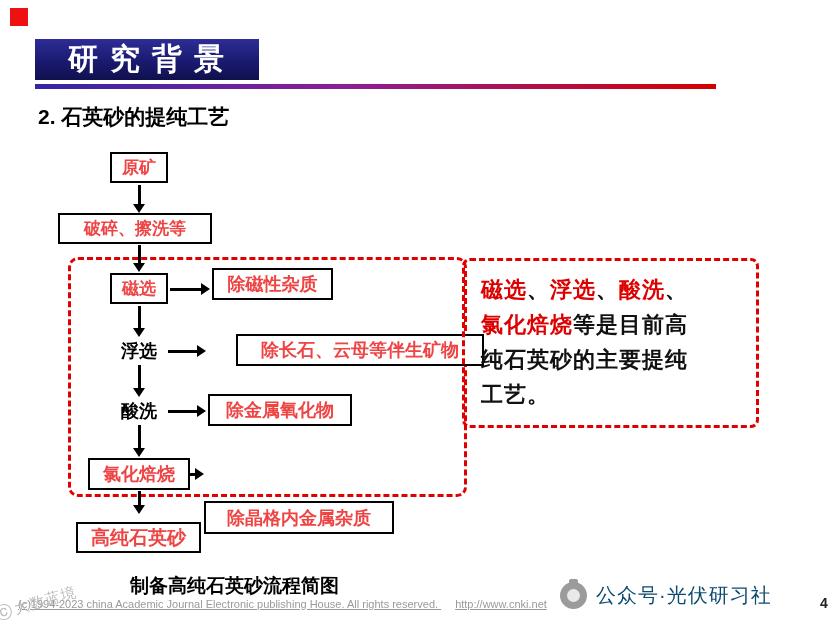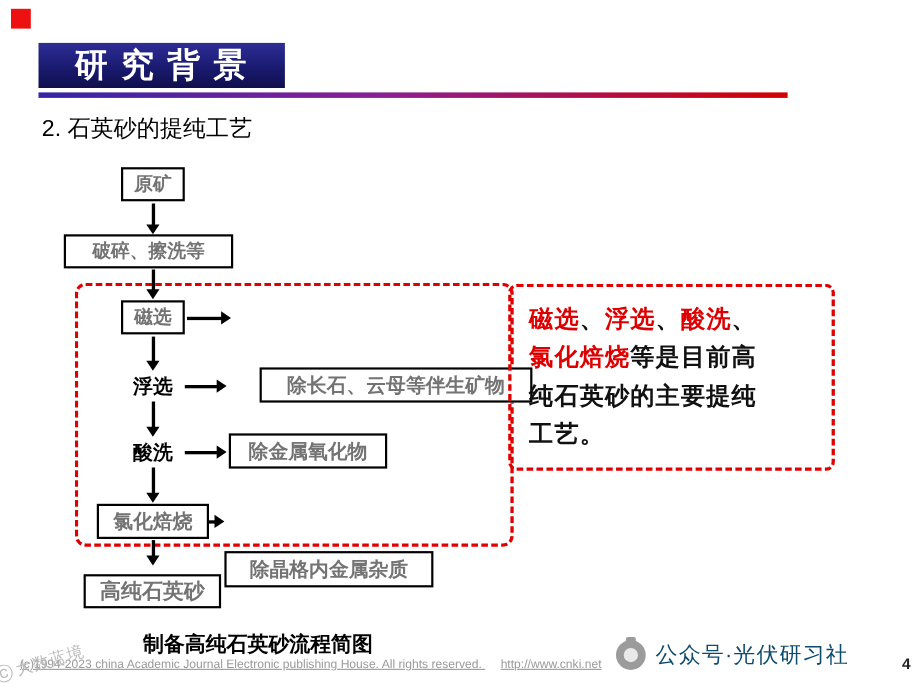--- a/index.html
+++ b/index.html
@@ -12,27 +12,27 @@
   .title-banner{
     position:absolute;left:35px;top:39px;width:224px;height:41px;
     background:linear-gradient(180deg,#2d2d96 0%,#1a1a70 55%,#10104d 100%);
     display:flex;align-items:center;justify-content:center;
   }
   .title-banner span{color:#fff;font-size:30px;font-weight:bold;letter-spacing:12px;padding-left:10px;}
   .title-underline{
     position:absolute;left:35px;top:84px;width:681px;height:5px;
     background:linear-gradient(90deg,#3326a6 0%,#8a1f96 45%,#d40000 100%);
   }
-  .subtitle{position:absolute;left:38px;top:103px;font-size:21px;font-weight:normal;}
+  .subtitle{position:absolute;left:38px;top:103px;font-size:21px;font-weight:bold;}
 
   
   .fbox{
     position:absolute;border:2px solid #000;background:#fff;box-sizing:border-box;
     display:flex;align-items:center;justify-content:center;
-    font-weight:bold;color:#737373;white-space:nowrap;
+    font-weight:bold;color:#ef4444;white-space:nowrap;
   }
   .flabel{
     position:absolute;display:flex;align-items:center;justify-content:center;
     font-weight:bold;color:#000;white-space:nowrap;
   }
   .fs17{font-size:17px;} .fs18{font-size:18px;} .fs19{font-size:19px;}
 
   
   .dashed{
     position:absolute;border:3px dashed #e00000;border-radius:10px;box-sizing:border-box;background:transparent;
@@ -85,20 +85,21 @@
     <span>研究背景</span>
   </div>
   <div class="title-underline"></div>
   <div class="subtitle">2. 石英砂的提纯工艺</div>
 
   <div class="dashed" style="left:68px;top:257px;width:399px;height:240px;"></div>
 
   <div class="fbox fs17" style="left:110px;top:152px;width:58px;height:31px;">原矿</div>
   <div class="fbox fs17" style="left:58px;top:213px;width:154px;height:31px;">破碎、擦洗等</div>
   <div class="fbox fs17" style="left:110px;top:273px;width:58px;height:31px;">磁选</div>
+  <div class="fbox fs18" style="left:212px;top:268px;width:121px;height:32px;">除磁性杂质</div>
   <div class="flabel fs18" style="left:110px;top:338px;width:58px;height:26px;">浮选</div>
   <div class="fbox fs18" style="left:208px;top:334px;width:248px;height:32px;margin-left:28px;">除长石、云母等伴生矿物</div>
   <div class="flabel fs18" style="left:110px;top:398px;width:58px;height:26px;">酸洗</div>
   <div class="fbox fs18" style="left:208px;top:394px;width:144px;height:32px;">除金属氧化物</div>
   <div class="fbox fs18" style="left:88px;top:458px;width:102px;height:32px;">氯化焙烧</div>
   <div class="fbox fs18" style="left:204px;top:457px;width:190px;height:33px;margin-top:44px;">除晶格内金属杂质</div>
   <div class="fbox fs19" style="left:76px;top:522px;width:125px;height:31px;">高纯石英砂</div>
 
   <div class="va" style="left:133px;top:185px;height:28px;"></div>
   <div class="va" style="left:133px;top:245px;height:27px;"></div>

